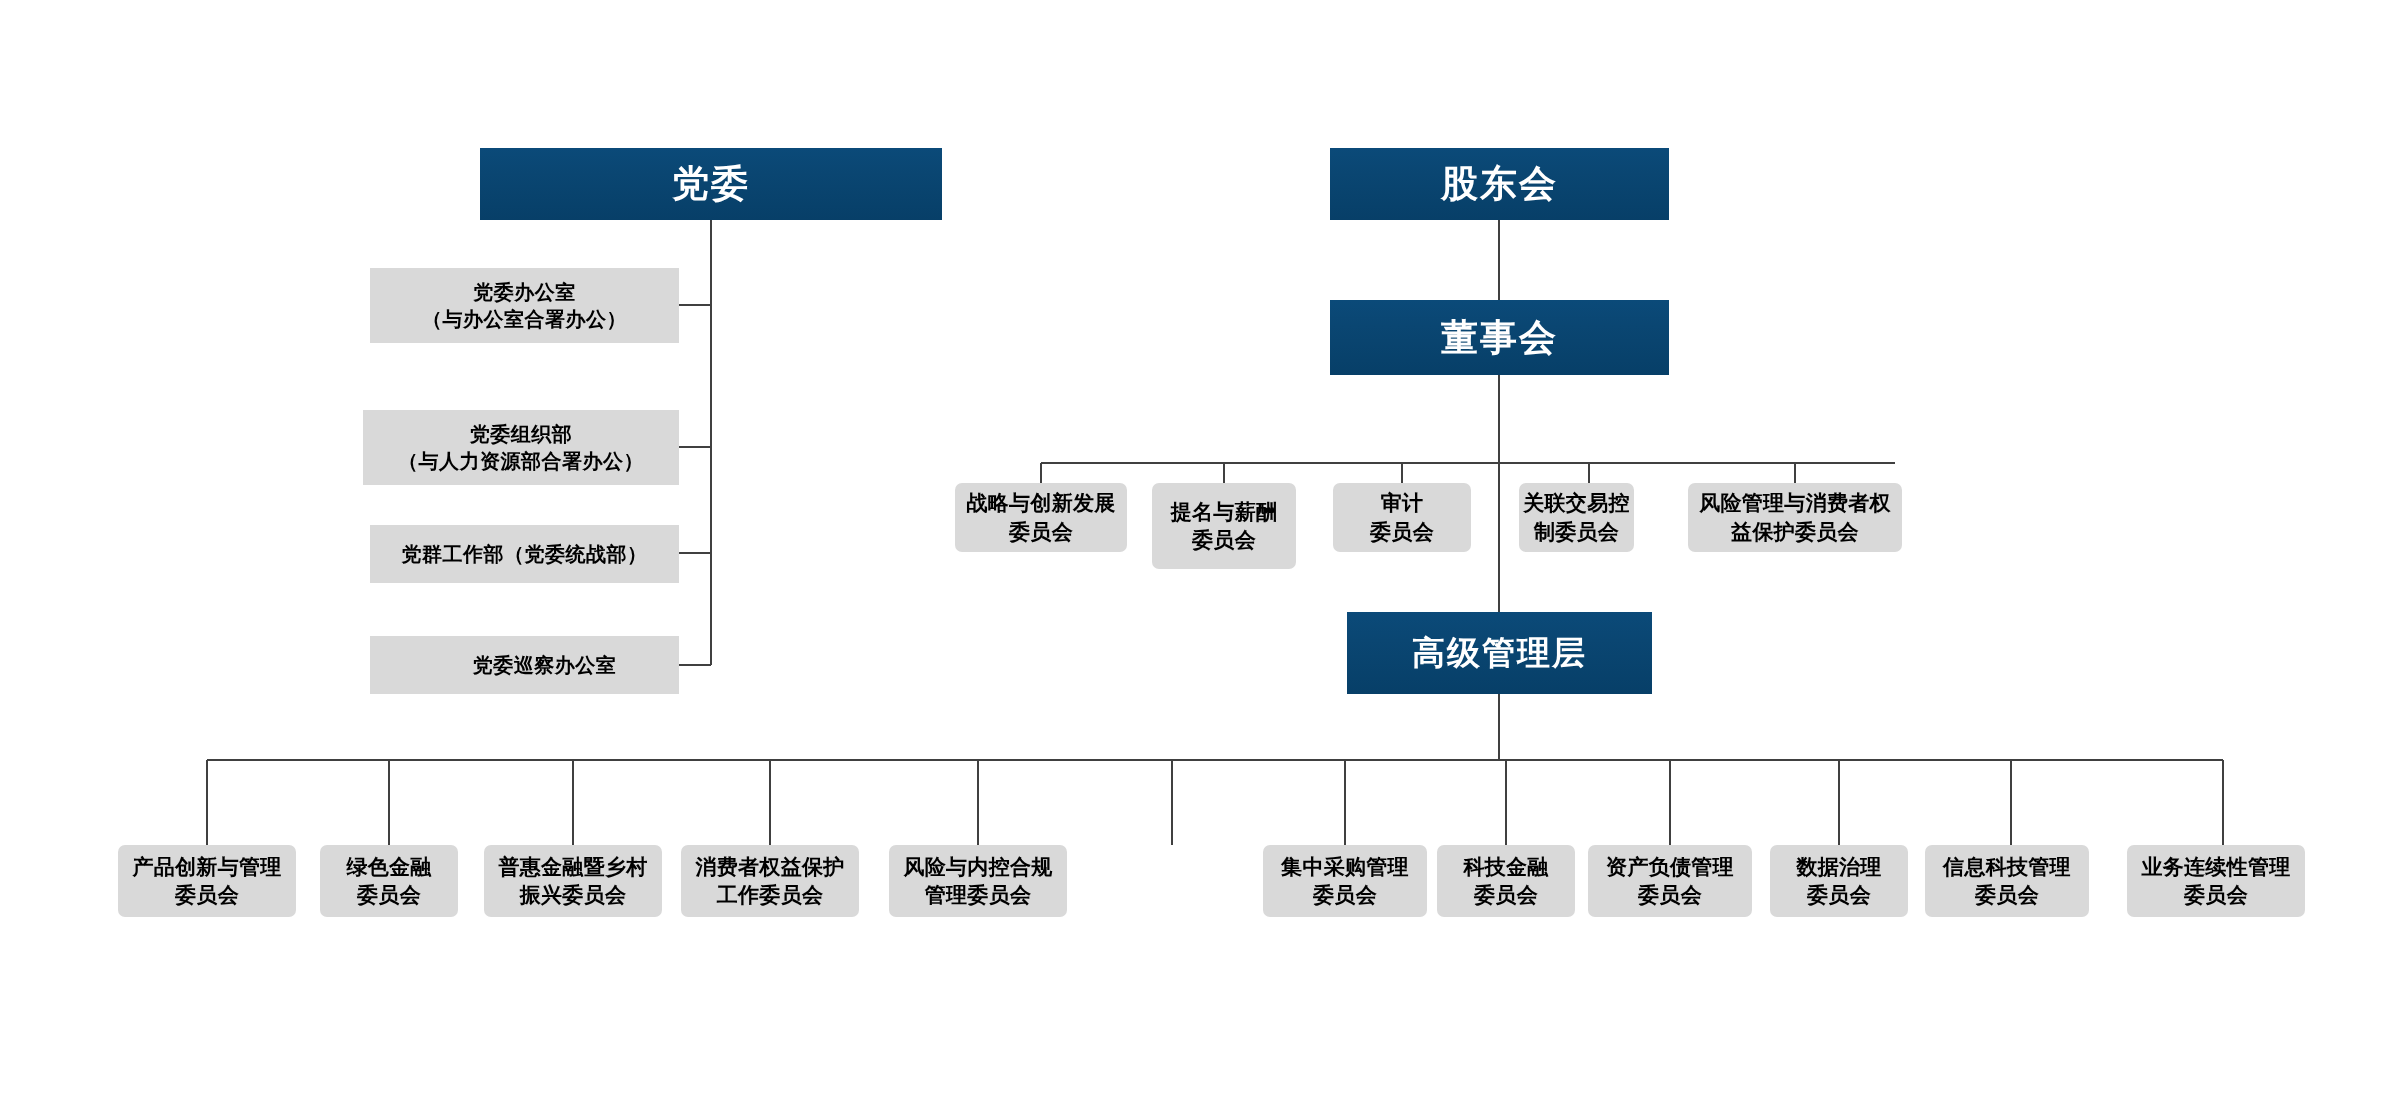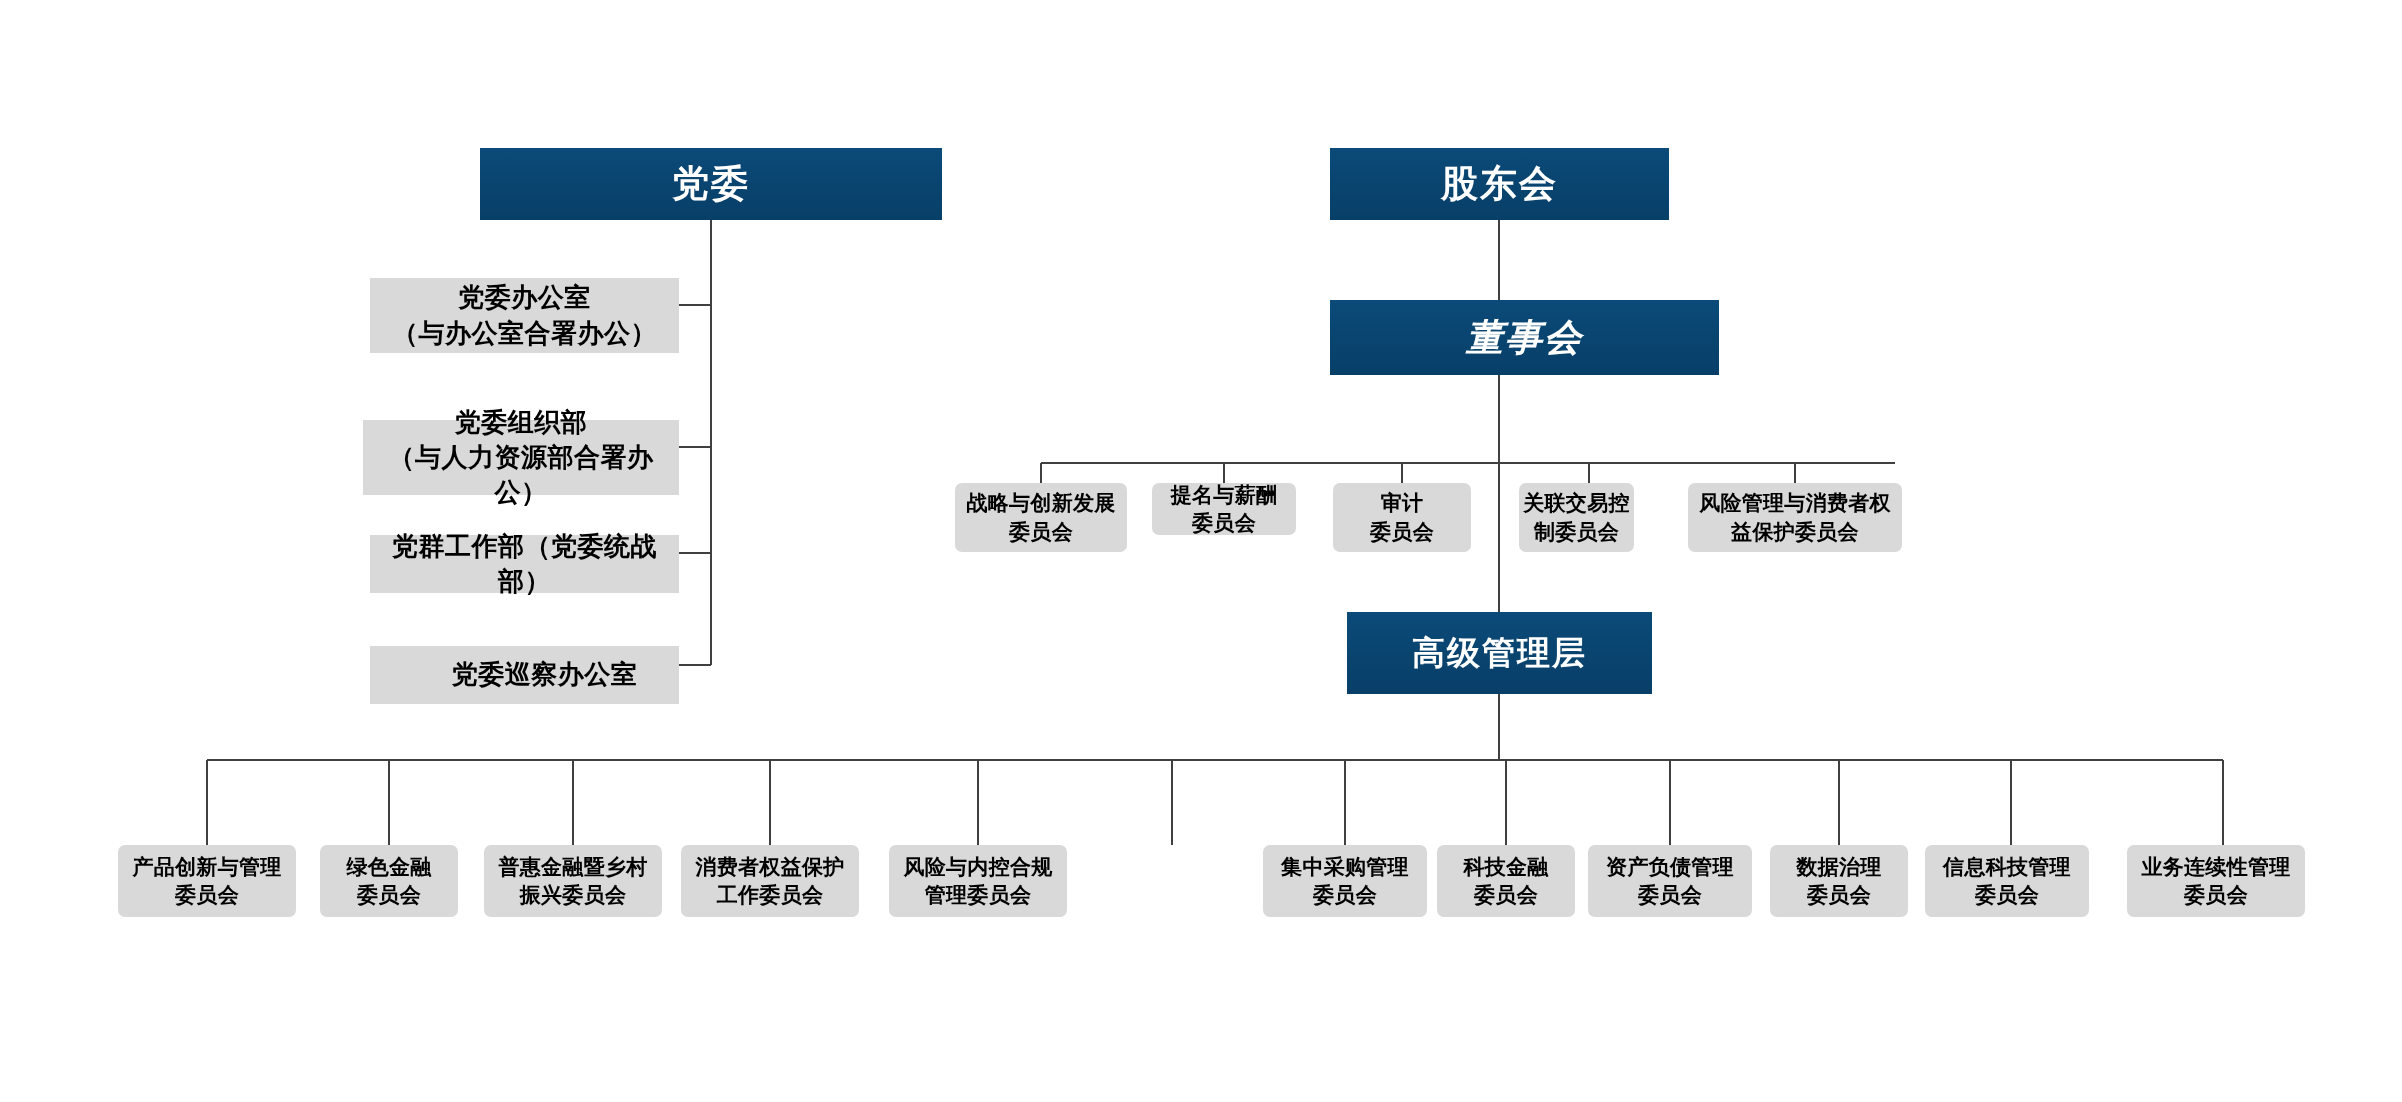--- a/index.html
+++ b/index.html
@@ -41,21 +41,21 @@
     font-weight: bold;
     letter-spacing: 2px;
   }
   .node.sub {
     background: #d9d9d9;
     color: #000000;
     font-weight: bold;
   }
   .t-xl { font-size: 37px; }
   .t-lg { font-size: 33px; }
-  .t-sm { font-size: 26px; letter-spacing: 0.5px; margin-top: 10px; }
+  .t-sm { font-size: 20px; letter-spacing: 0.5px; }
   .t-xs { font-size: 21px; letter-spacing: 0.3px; border-radius: 7px; }
 </style>
 </head>
 <body>
 
 <div id="canvas">
 
   <svg id="edges" viewBox="0 0 2402 1102" xmlns="http://www.w3.org/2000/svg">
     <g stroke="#404040" stroke-width="2.5" fill="none" shape-rendering="crispEdges">
 
@@ -100,26 +100,26 @@
 
   <div class="node sub t-sm" style="left:363px; top:410px; width:316px; height:75px;">党委组织部
 （与人力资源部合署办公）</div>
 
   <div class="node sub t-sm" style="left:370px; top:525px; width:309px; height:58px;">党群工作部（党委统战部）</div>
 
   <div class="node sub t-sm" style="left:370px; top:636px; width:309px; height:58px;padding-left:40px;">党委巡察办公室</div>
 
   <div class="node primary t-xl" style="left:1330px; top:148px; width:339px; height:72px;">股东会</div>
 
-  <div class="node primary t-xl" style="left:1330px; top:300px; width:389px; height:75px;font-style:italic;">董事会</div>
+  <div class="node primary t-xl" style="left:1330px; top:300px; width:339px; height:75px;">董事会</div>
 
   <div class="node sub t-xs" style="left:955px; top:483px; width:172px; height:69px;">战略与创新发展
 委员会</div>
 
-  <div class="node sub t-xs" style="left:1152px; top:483px; width:144px; height:52px;">提名与薪酬
+  <div class="node sub t-xs" style="left:1152px; top:483px; width:144px; height:86px;">提名与薪酬
 委员会</div>
 
   <div class="node sub t-xs" style="left:1333px; top:483px; width:138px; height:69px;">审计
 委员会</div>
 
   <div class="node sub t-xs" style="left:1519px; top:483px; width:115px; height:69px;">关联交易控
 制委员会</div>
 
   <div class="node sub t-xs" style="left:1688px; top:483px; width:214px; height:69px;">风险管理与消费者权
 益保护委员会</div>

